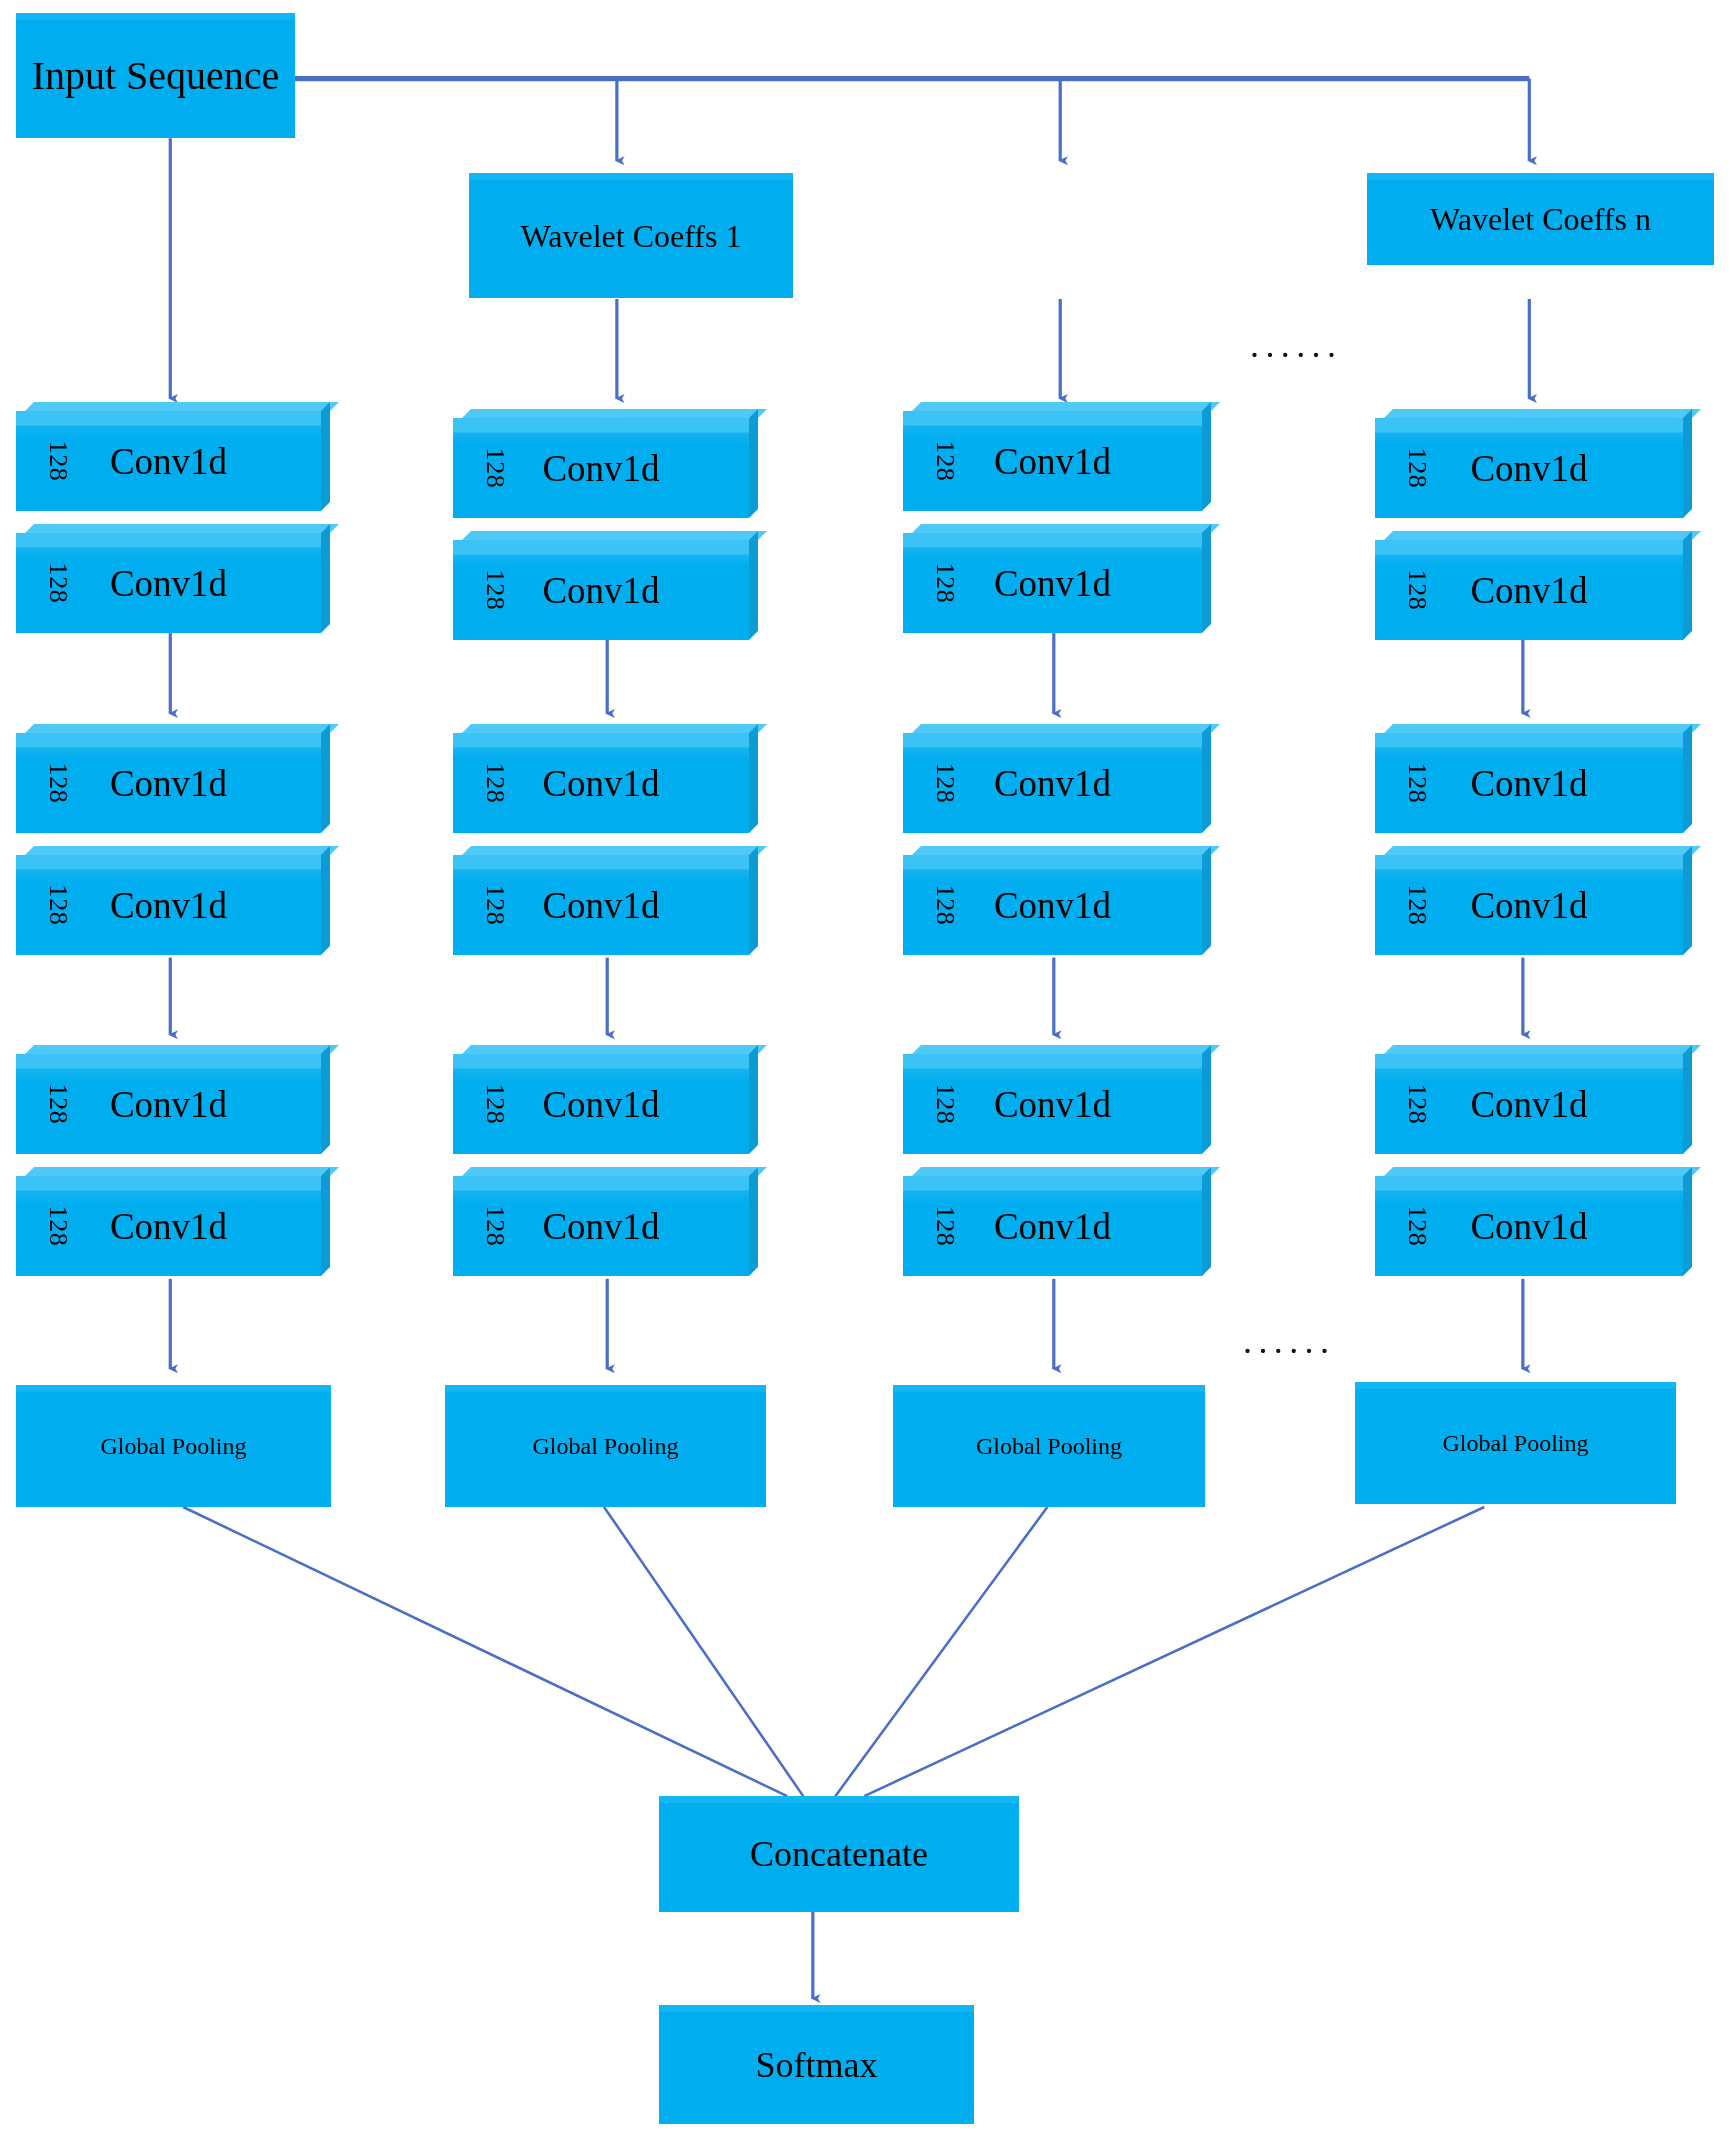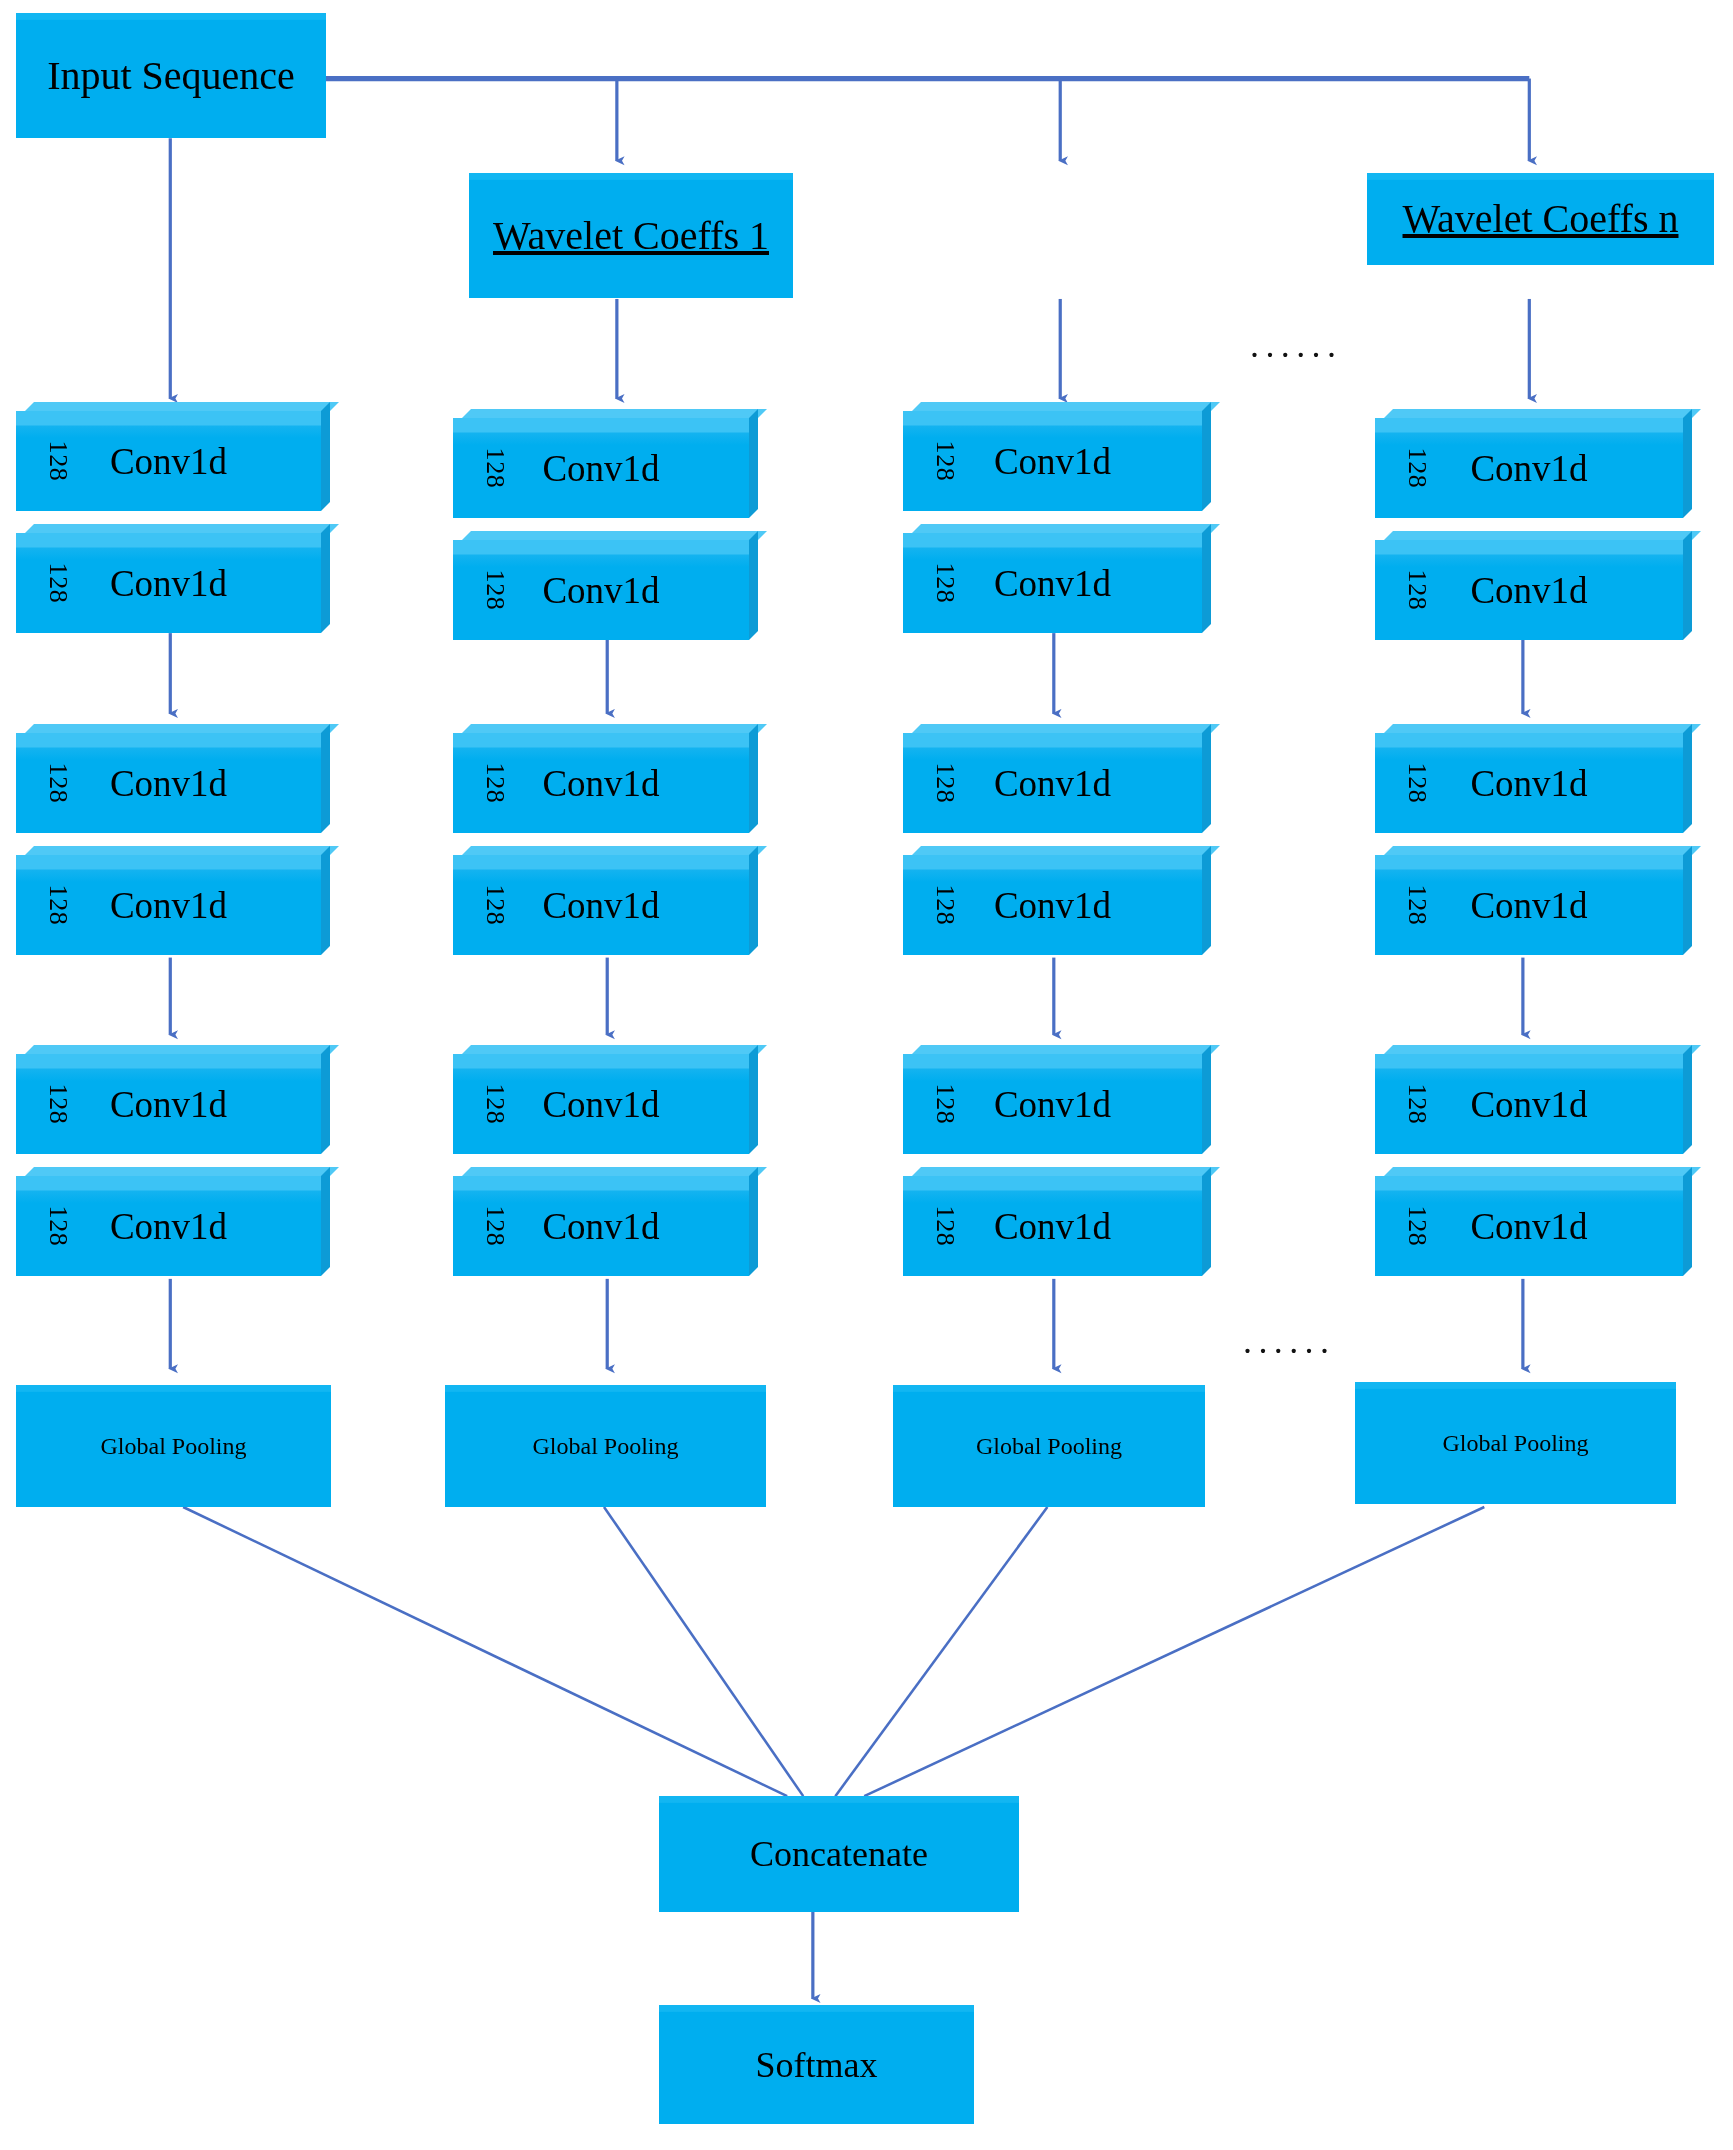--- a/index.html
+++ b/index.html
@@ -51,21 +51,21 @@
     transform:skewY(-45deg);
     transform-origin:top left;
   }
   .label{
     position:relative;
     z-index:2;
     white-space:nowrap;
     line-height:1;
   }
   .lbl-input{font-size:40px;}
-  .lbl-wave{font-size:40px;text-decoration:underline;}
+  .lbl-wave{font-size:32px;}
   .lbl-conv{font-size:37px;}
   .lbl-pool{font-size:24px;}
   .lbl-cat{font-size:36px;}
   .lbl-soft{font-size:36px;}
   .chan{
     position:absolute;
     left:22px;
     top:50%;
     transform:translateY(-50%) rotate(90deg);
     transform-origin:center center;
@@ -126,21 +126,21 @@
 
       <path d="M285,2345 L1225,2795" stroke-width="4"></path>
       <path d="M940,2345 L1250,2795" stroke-width="4"></path>
       <path d="M1630,2345 L1300,2795" stroke-width="4"></path>
       <path d="M2310,2345 L1345,2795" stroke-width="4"></path>
 
       <path d="M1265,2975 L1265,3110" marker-end="url(#ah)"></path>
     </g>
   </svg>
 
-  <div class="node flat" style="left:16px; top:13px; width:310px; height:125px;">
+  <div class="node flat" style="left:16px; top:13px; width:279px; height:125px;">
     <span class="label lbl-input">Input Sequence</span>
   </div>
 
   <div class="node flat" style="left:469px; top:173px; width:324px; height:125px;">
     <span class="label lbl-wave">Wavelet Coeffs 1</span>
   </div>
   <div class="node flat" style="left:1367px; top:173px; width:347px; height:92px;">
     <span class="label lbl-wave">Wavelet Coeffs n</span>
   </div>
 

